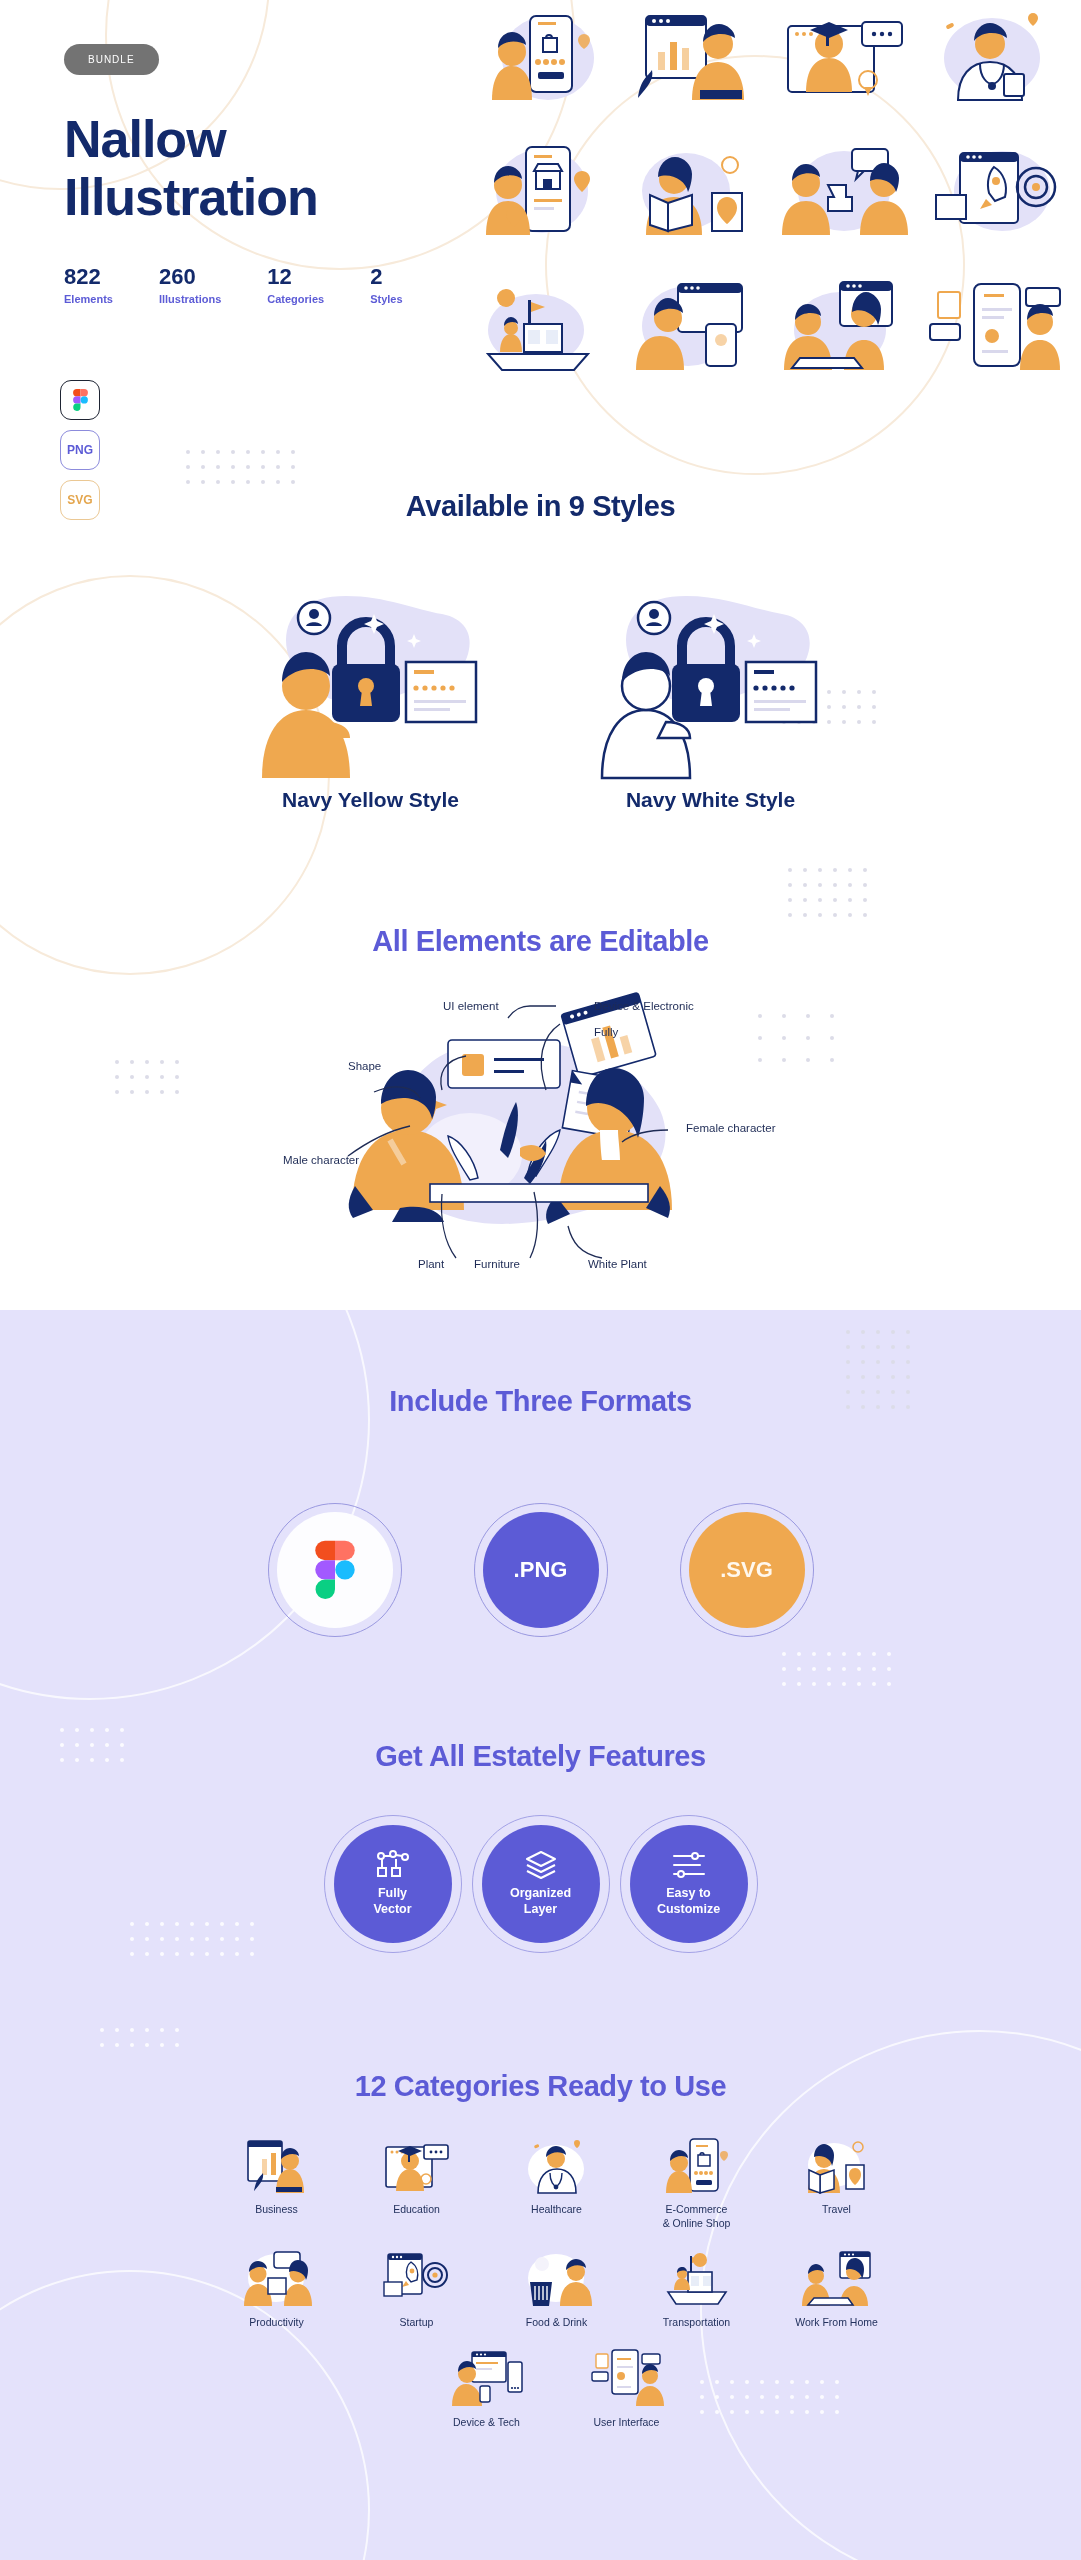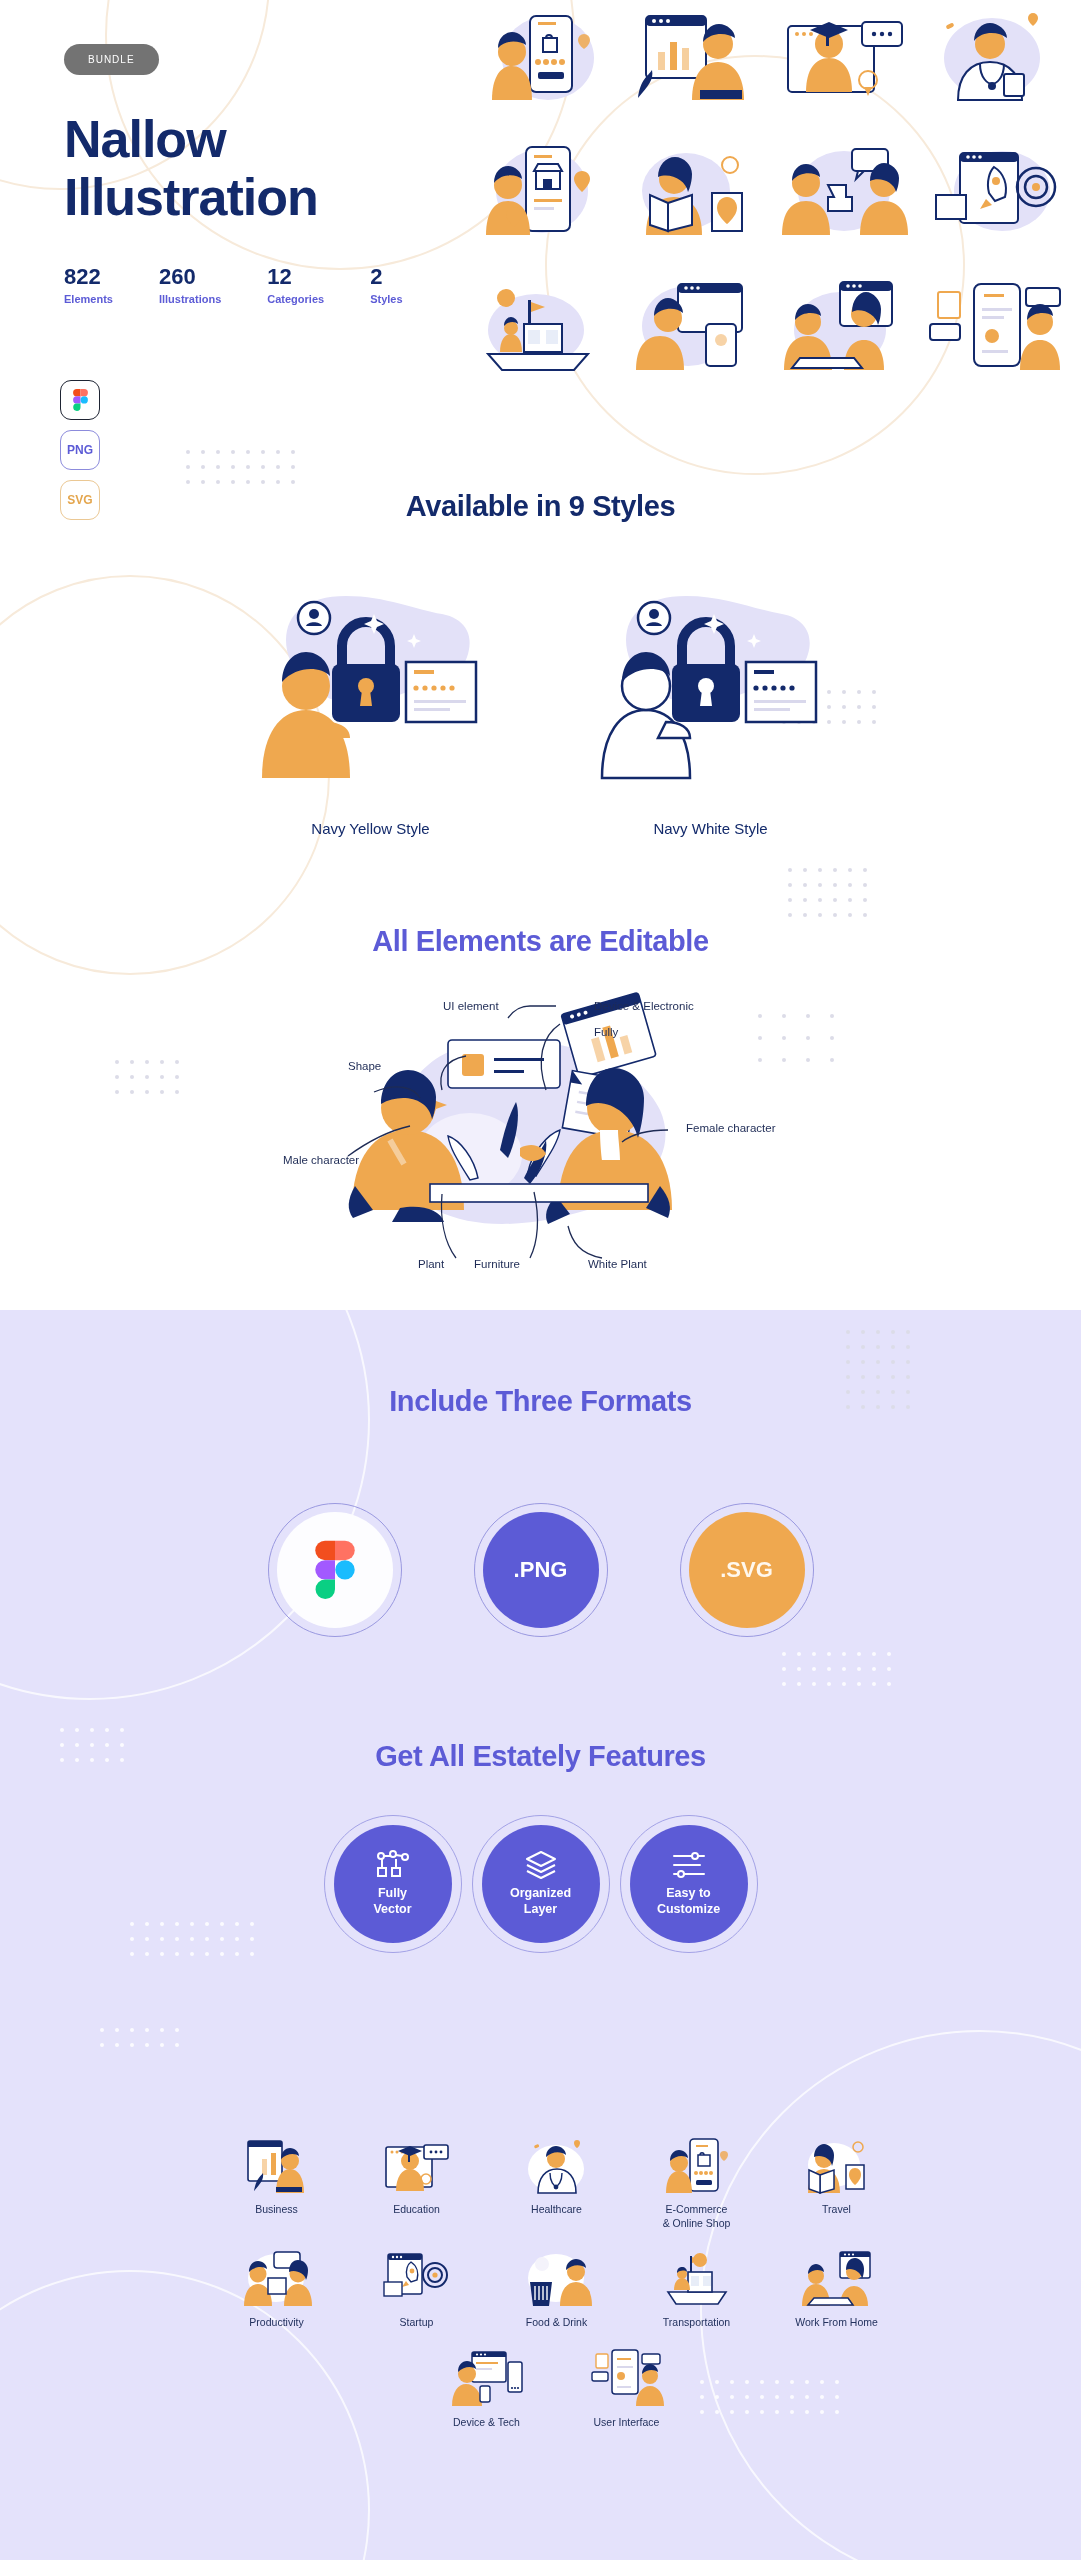--- a/index.html
+++ b/index.html
@@ -82,21 +82,21 @@
     font-size: 29px; font-weight: bold; letter-spacing: -.4px;
   }
   .h2.navy { color: #132A6B; }
   .h2.indigo { color: #5C5BD6; }
 
   
   .style-row { position: absolute; top: 590px; left: 0; width: 100%;
                display: flex; justify-content: center; gap: 110px; }
   .style-card { width: 230px; text-align: center; }
   .style-art { position: relative; width: 230px; height: 190px; }
-  .style-name { margin-top: 40px; color: #132A6B; font-size: 15px; font-weight: normal; }
+  .style-name { margin-top: 8px; color: #132A6B; font-size: 21px; font-weight: bold; }
 
   
   .edit-wrap { position: absolute; top: 980px; left: 0; width: 100%; height: 300px; }
   .anno {
     position: absolute; color: #1E2B55; font-size: 11.5px; white-space: nowrap;
   }
 
   
   .lav {
     position: absolute; left: 0; top: 1310px;
@@ -893,20 +893,21 @@
         <path d="M2 24h4M12 24h20"></path>
           <circle cx="9" cy="24" r="3"></circle>
       </svg>
       <div class="ftxt">
         <span>Easy to</span><br>
         <span>Customize</span>
       </div>
     </div>
   </div>
 
+  <div class="h2 indigo" style="top:2070px;">12 Categories Ready to Use</div>
 
   <div class="cat-grid">
 
     <div class="cat-line">
       <div class="cat">
         <div class="cat-art">
           <svg width="74" height="62" viewBox="0 0 74 62">
             <rect x="8" y="6" width="34" height="40" rx="2" fill="#fff" stroke="#13296B" stroke-width="1.6"></rect>
             <rect x="8" y="6" width="34" height="6" fill="#13296B"></rect>
             <rect x="22" y="24" width="5" height="16" fill="#EFA84F" opacity=".5"></rect>

